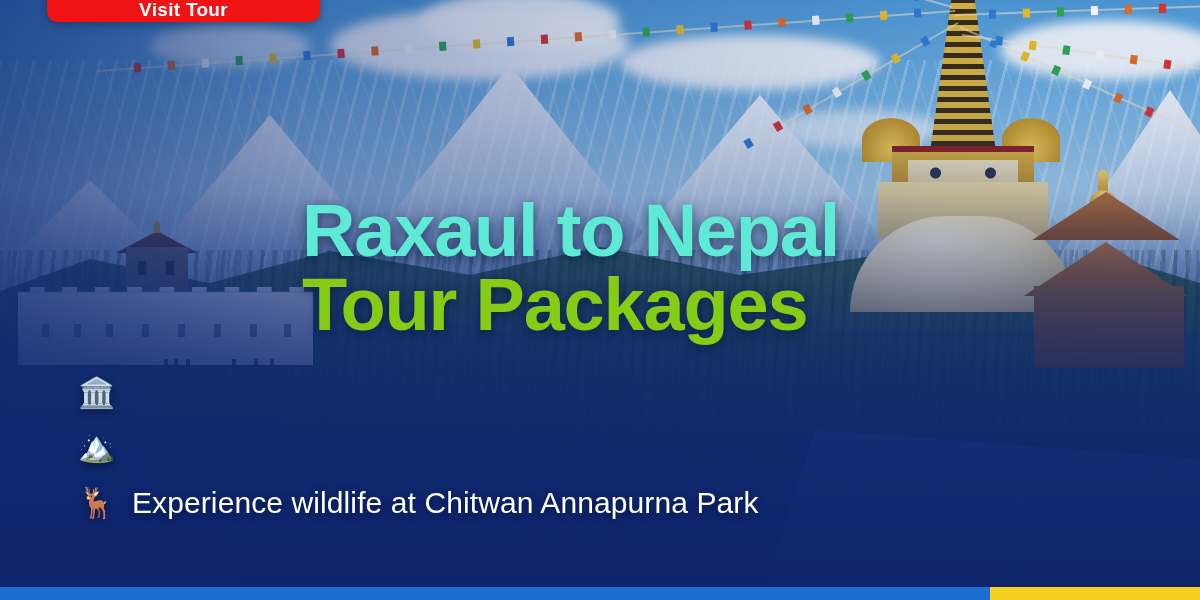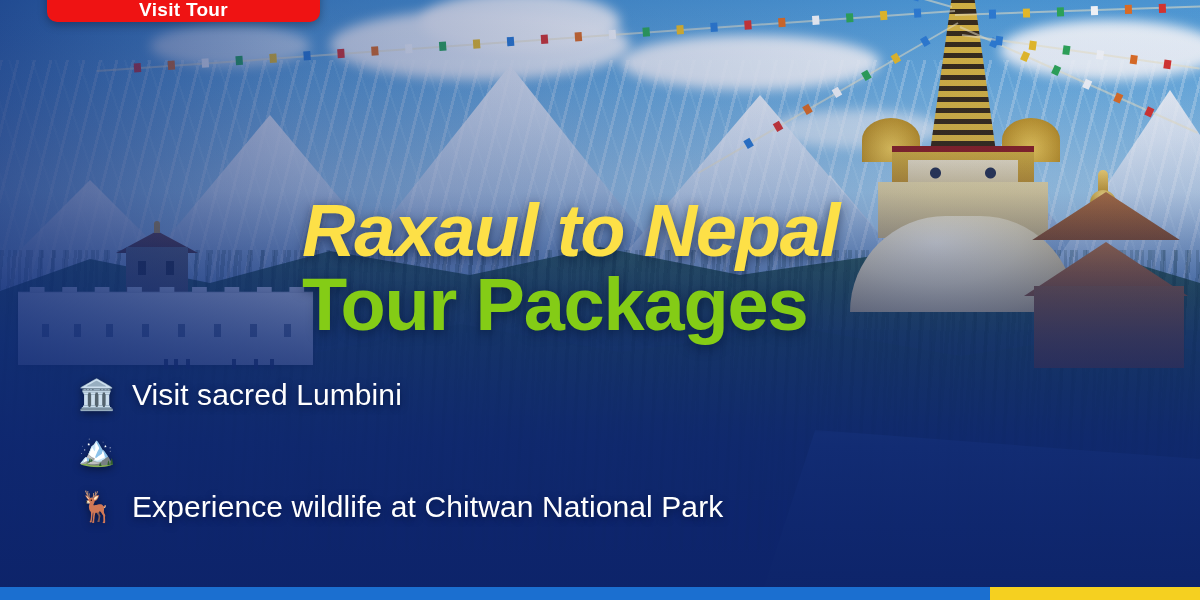--- a/index.html
+++ b/index.html
@@ -414,38 +414,37 @@
     </div>
 
     <div class="wash"></div>
   </div>
 
   <div class="badge" style="background: rgb(239, 19, 19);">
     <span style="color: rgb(255, 255, 255);">Visit Tour</span>
   </div>
 
   <div class="headline">
-    <span class="l1" style="color: #fde047; font-style: italic;">Raxaul to Nepal</span>
+    <span class="l1" style="color: #5eead4;">Raxaul to Nepal</span>
     <span class="l2" style="color: #84cc16;">Tour Packages</span>
   </div>
 
   <div class="features">
 
     <div class="feature">
       <span class="emoji">🏛️</span>
-      <span class="txt">Visit sacred Lumbini</span>
     </div>
 
     <div class="feature">
       <span class="emoji">🏔️</span>
     </div>
 
     <div class="feature">
       <span class="emoji">🦌</span>
-      <span class="txt">Experience wildlife at Chitwan National Park</span>
+      <span class="txt">Experience wildlife at Chitwan Annapurna Park</span>
     </div>
   </div>
 
   <div class="bottombar">
     <div class="left" id="bar-left" style="background: rgb(27, 111, 208); width: 990px;"></div>
     <div class="right" id="bar-right" style="background: rgb(245, 208, 32);"></div>
   </div>
 
 </div>
 

